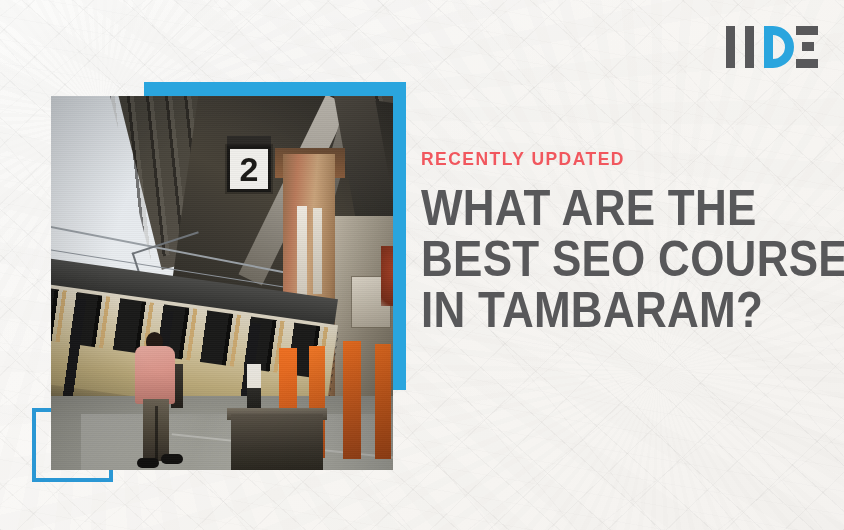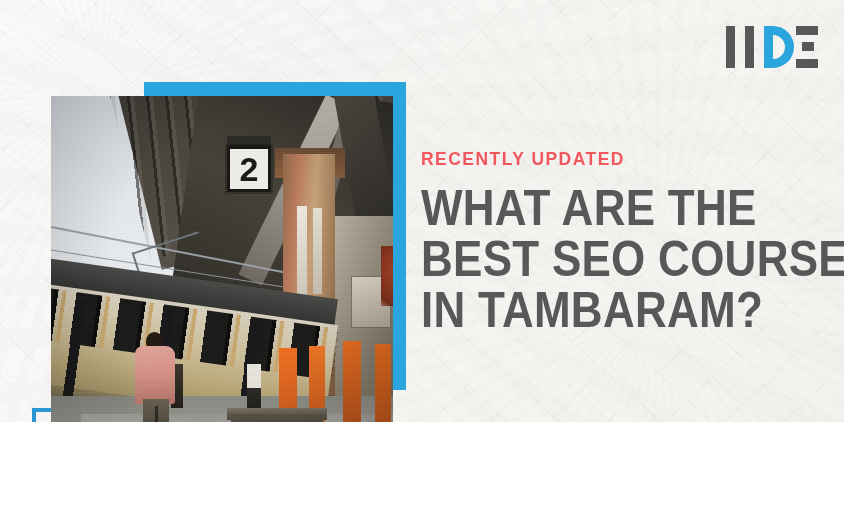--- a/index.html
+++ b/index.html
@@ -4,21 +4,21 @@
 <style>
   * { margin:0; padding:0; box-sizing:border-box; }
   html, body {
     width:844px; height:530px; overflow:hidden;
     font-family:"Liberation Sans", sans-serif;
   }
 
   
   .banner {
     position:relative;
-    width:844px; height:422px;
+    width:844px; height:530px;
     background:#fbfaf8;
     overflow:hidden;
   }
   .paper-texture {
     position:absolute; inset:0;
     background-image:
       repeating-linear-gradient(42deg,  rgba(0,0,0,0.030) 0 1px, rgba(0,0,0,0) 1px 34px),
       repeating-linear-gradient(-44deg, rgba(0,0,0,0.026) 0 1px, rgba(0,0,0,0) 1px 41px),
       repeating-linear-gradient(50deg,  rgba(0,0,0,0.018) 0 1px, rgba(0,0,0,0) 1px 63px),
       repeating-linear-gradient(-38deg, rgba(0,0,0,0.015) 0 1px, rgba(0,0,0,0) 1px 77px),

